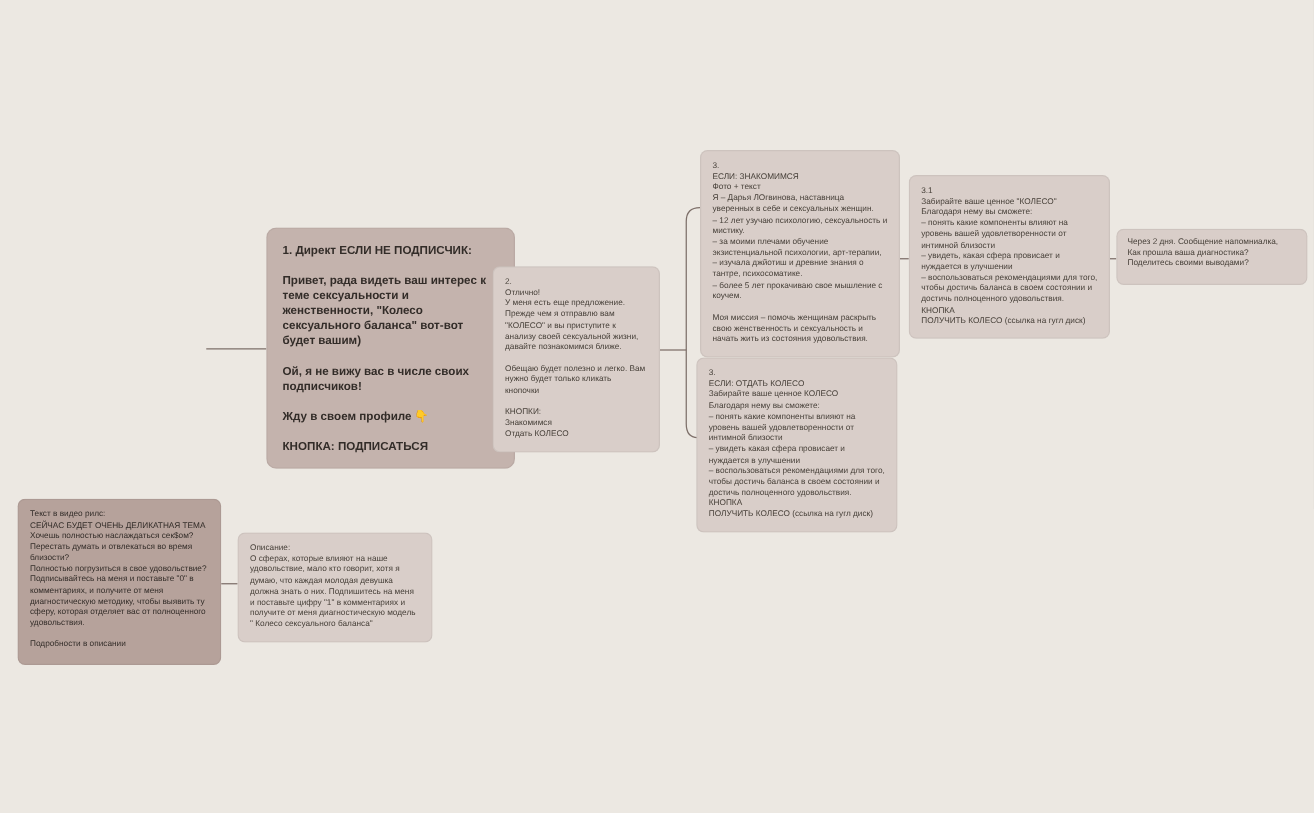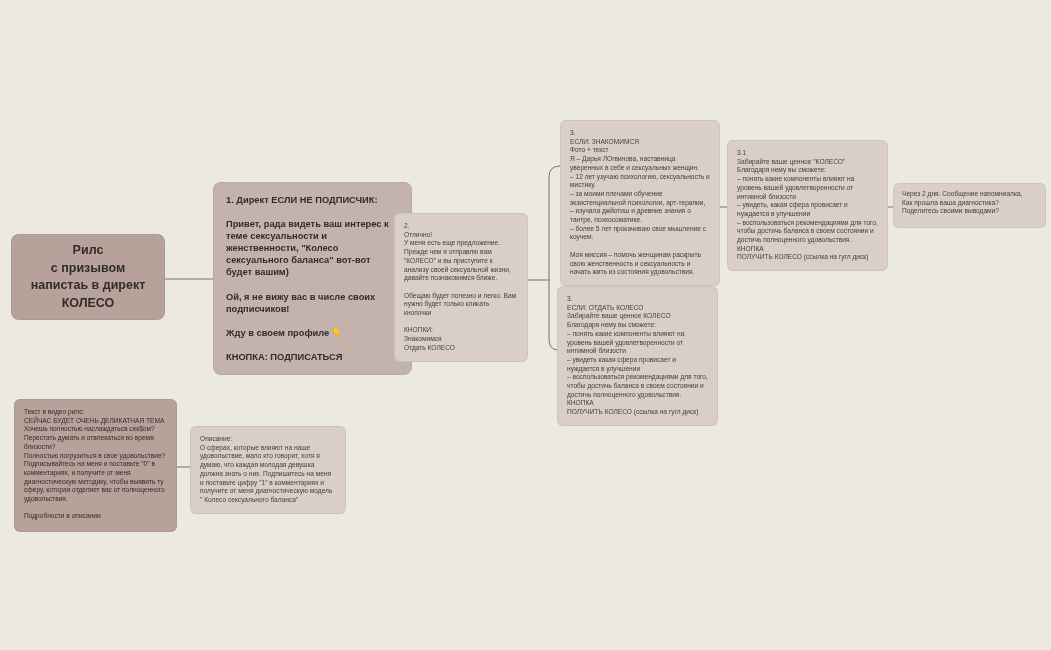--- a/index.html
+++ b/index.html
@@ -74,24 +74,20 @@
   <svg class="edges" viewBox="0 0 1051 650">
     <path d="M165,279 H213"></path>
     <path d="M382,279 H394"></path>
     <path d="M528,280 H549"></path>
     <path d="M560,166 Q549,166 549,177 L549,339 Q549,350 558,350"></path>
     <path d="M720,207 H727"></path>
     <path d="M888,207 H893"></path>
     <path d="M177,467 H190"></path>
   </svg>
 
-  <div class="node dark reels">Рилс
-с призывом
-напистаь в директ
-КОЛЕСО</div>
 
   <div class="node medium direct">1. Директ ЕСЛИ НЕ ПОДПИСЧИК:
 
 Привет, рада видеть ваш интерес к теме сексуальности и женственности, "Колесо сексуального баланса" вот-вот будет вашим)
 
 Ой, я не вижу вас в числе своих подписчиков!
 
 Жду в своем профиле 👇
 
 КНОПКА: ПОДПИСАТЬСЯ</div>

